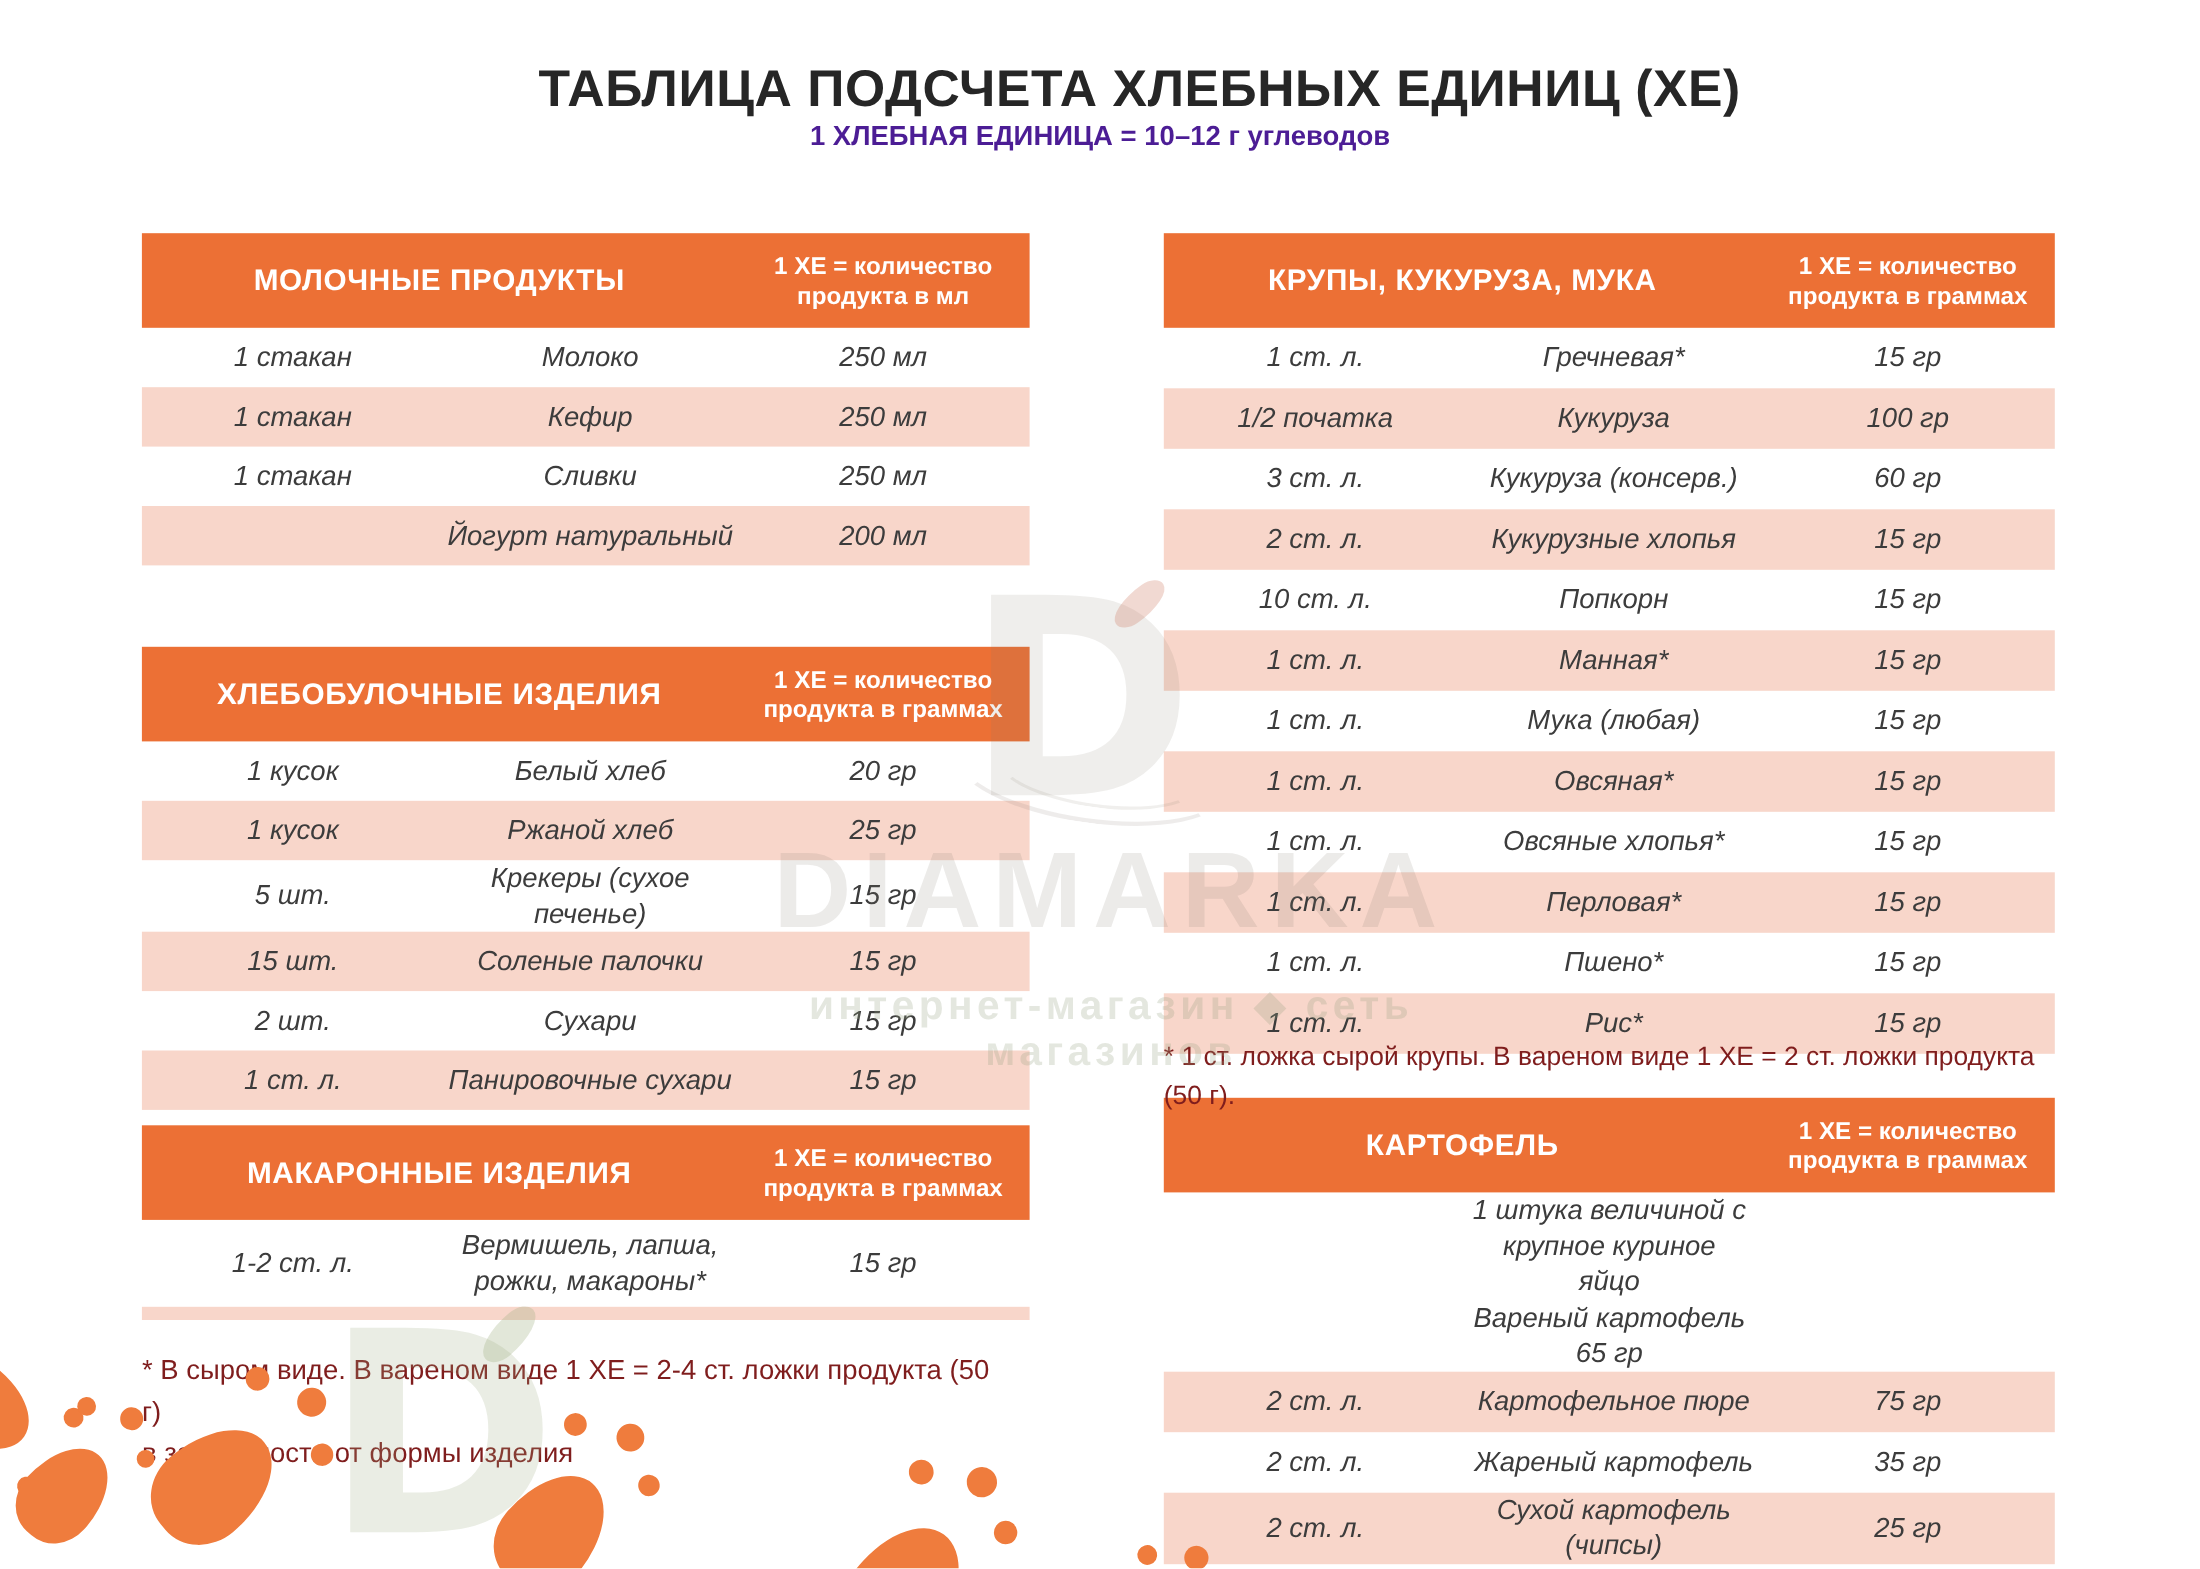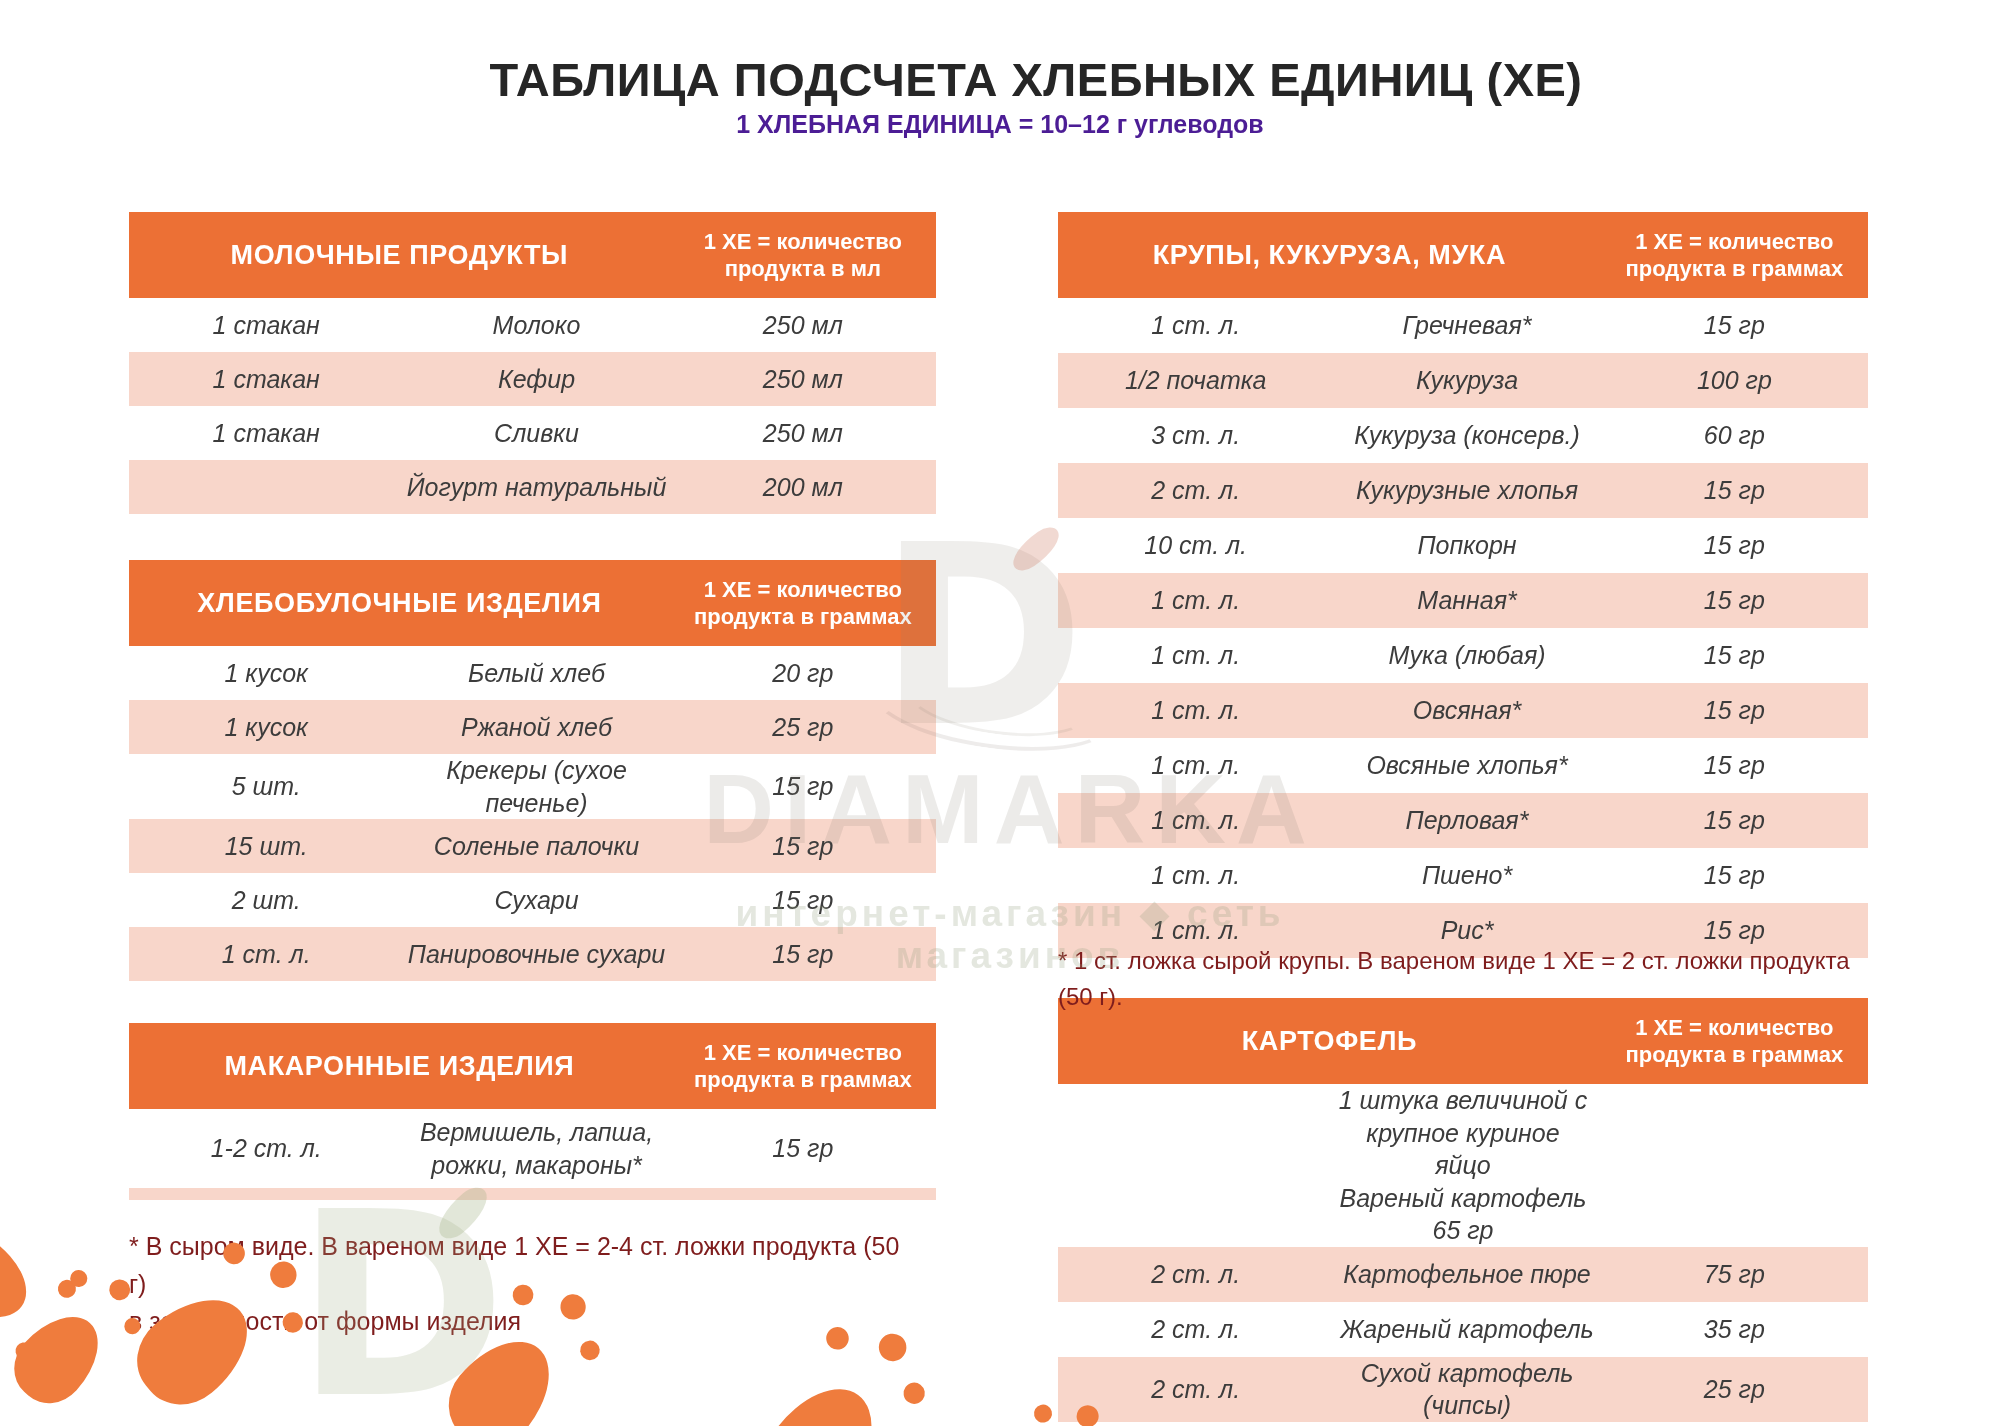--- a/index.html
+++ b/index.html
@@ -13,21 +13,21 @@
     position:absolute;top:52px;left:0;width:100%;text-align:center;
     font-size:47px;font-weight:800;color:#262626;letter-spacing:.5px;padding-left:36px;
   }
   .page-subtitle{
     position:absolute;top:110px;left:0;width:100%;text-align:center;
     font-size:25px;font-weight:700;color:#4c1d95;
   }
   
   .table{position:absolute;}
   #table-dairy {left:129px;top:212px;width:807px;}
-  #table-bakery{left:129px;top:560px;width:807px;}
+  #table-bakery{left:129px;top:588px;width:807px;}
   #table-pasta {left:129px;top:1023px;width:807px;}
   #table-grains{left:1058px;top:212px;width:810px;}
   #table-potato{left:1058px;top:998px;width:810px;}
 
   .thead{display:flex;align-items:center;background:var(--orange);color:#fff;height:86px;}
   .th-title{width:67%;text-align:center;font-size:27px;font-weight:700;letter-spacing:.6px;}
   .th-unit{width:33%;text-align:center;font-size:22px;font-weight:700;line-height:1.25;white-space:pre-line;}
 
   .trow{display:flex;align-items:center;min-height:54px;font-size:25px;font-style:italic;}
   #table-grains .trow,#table-potato .trow{min-height:55px;}

